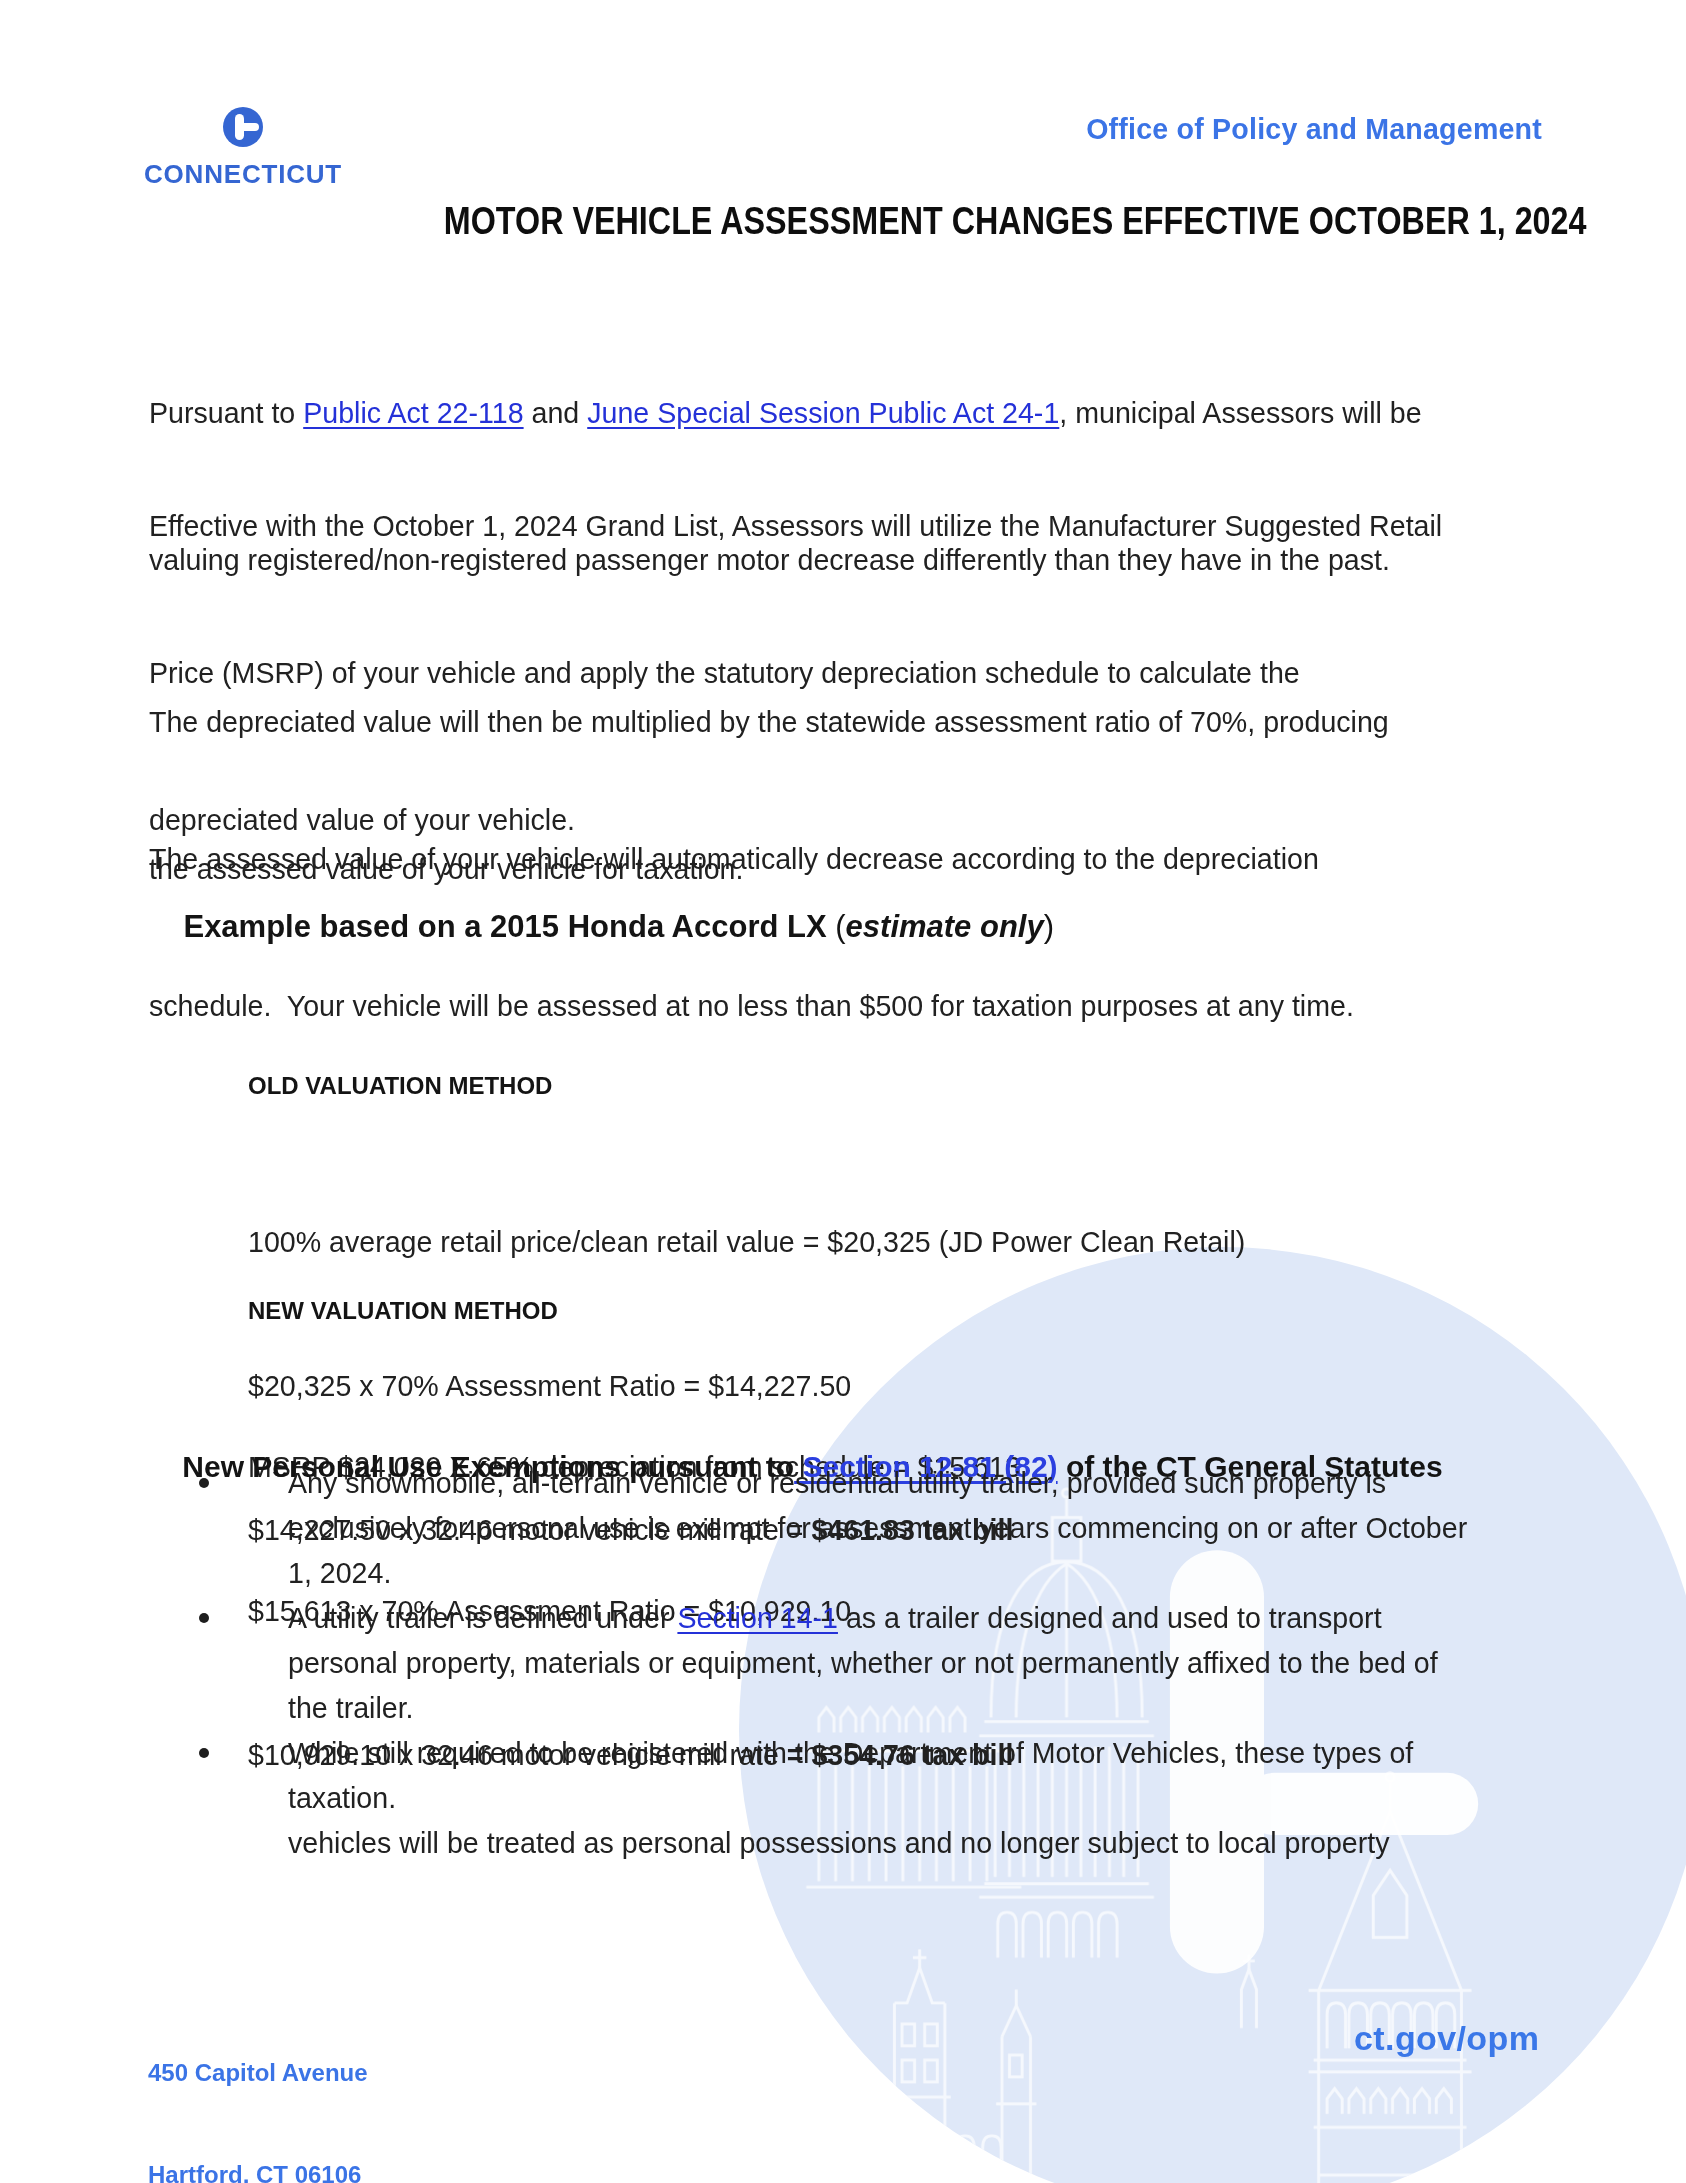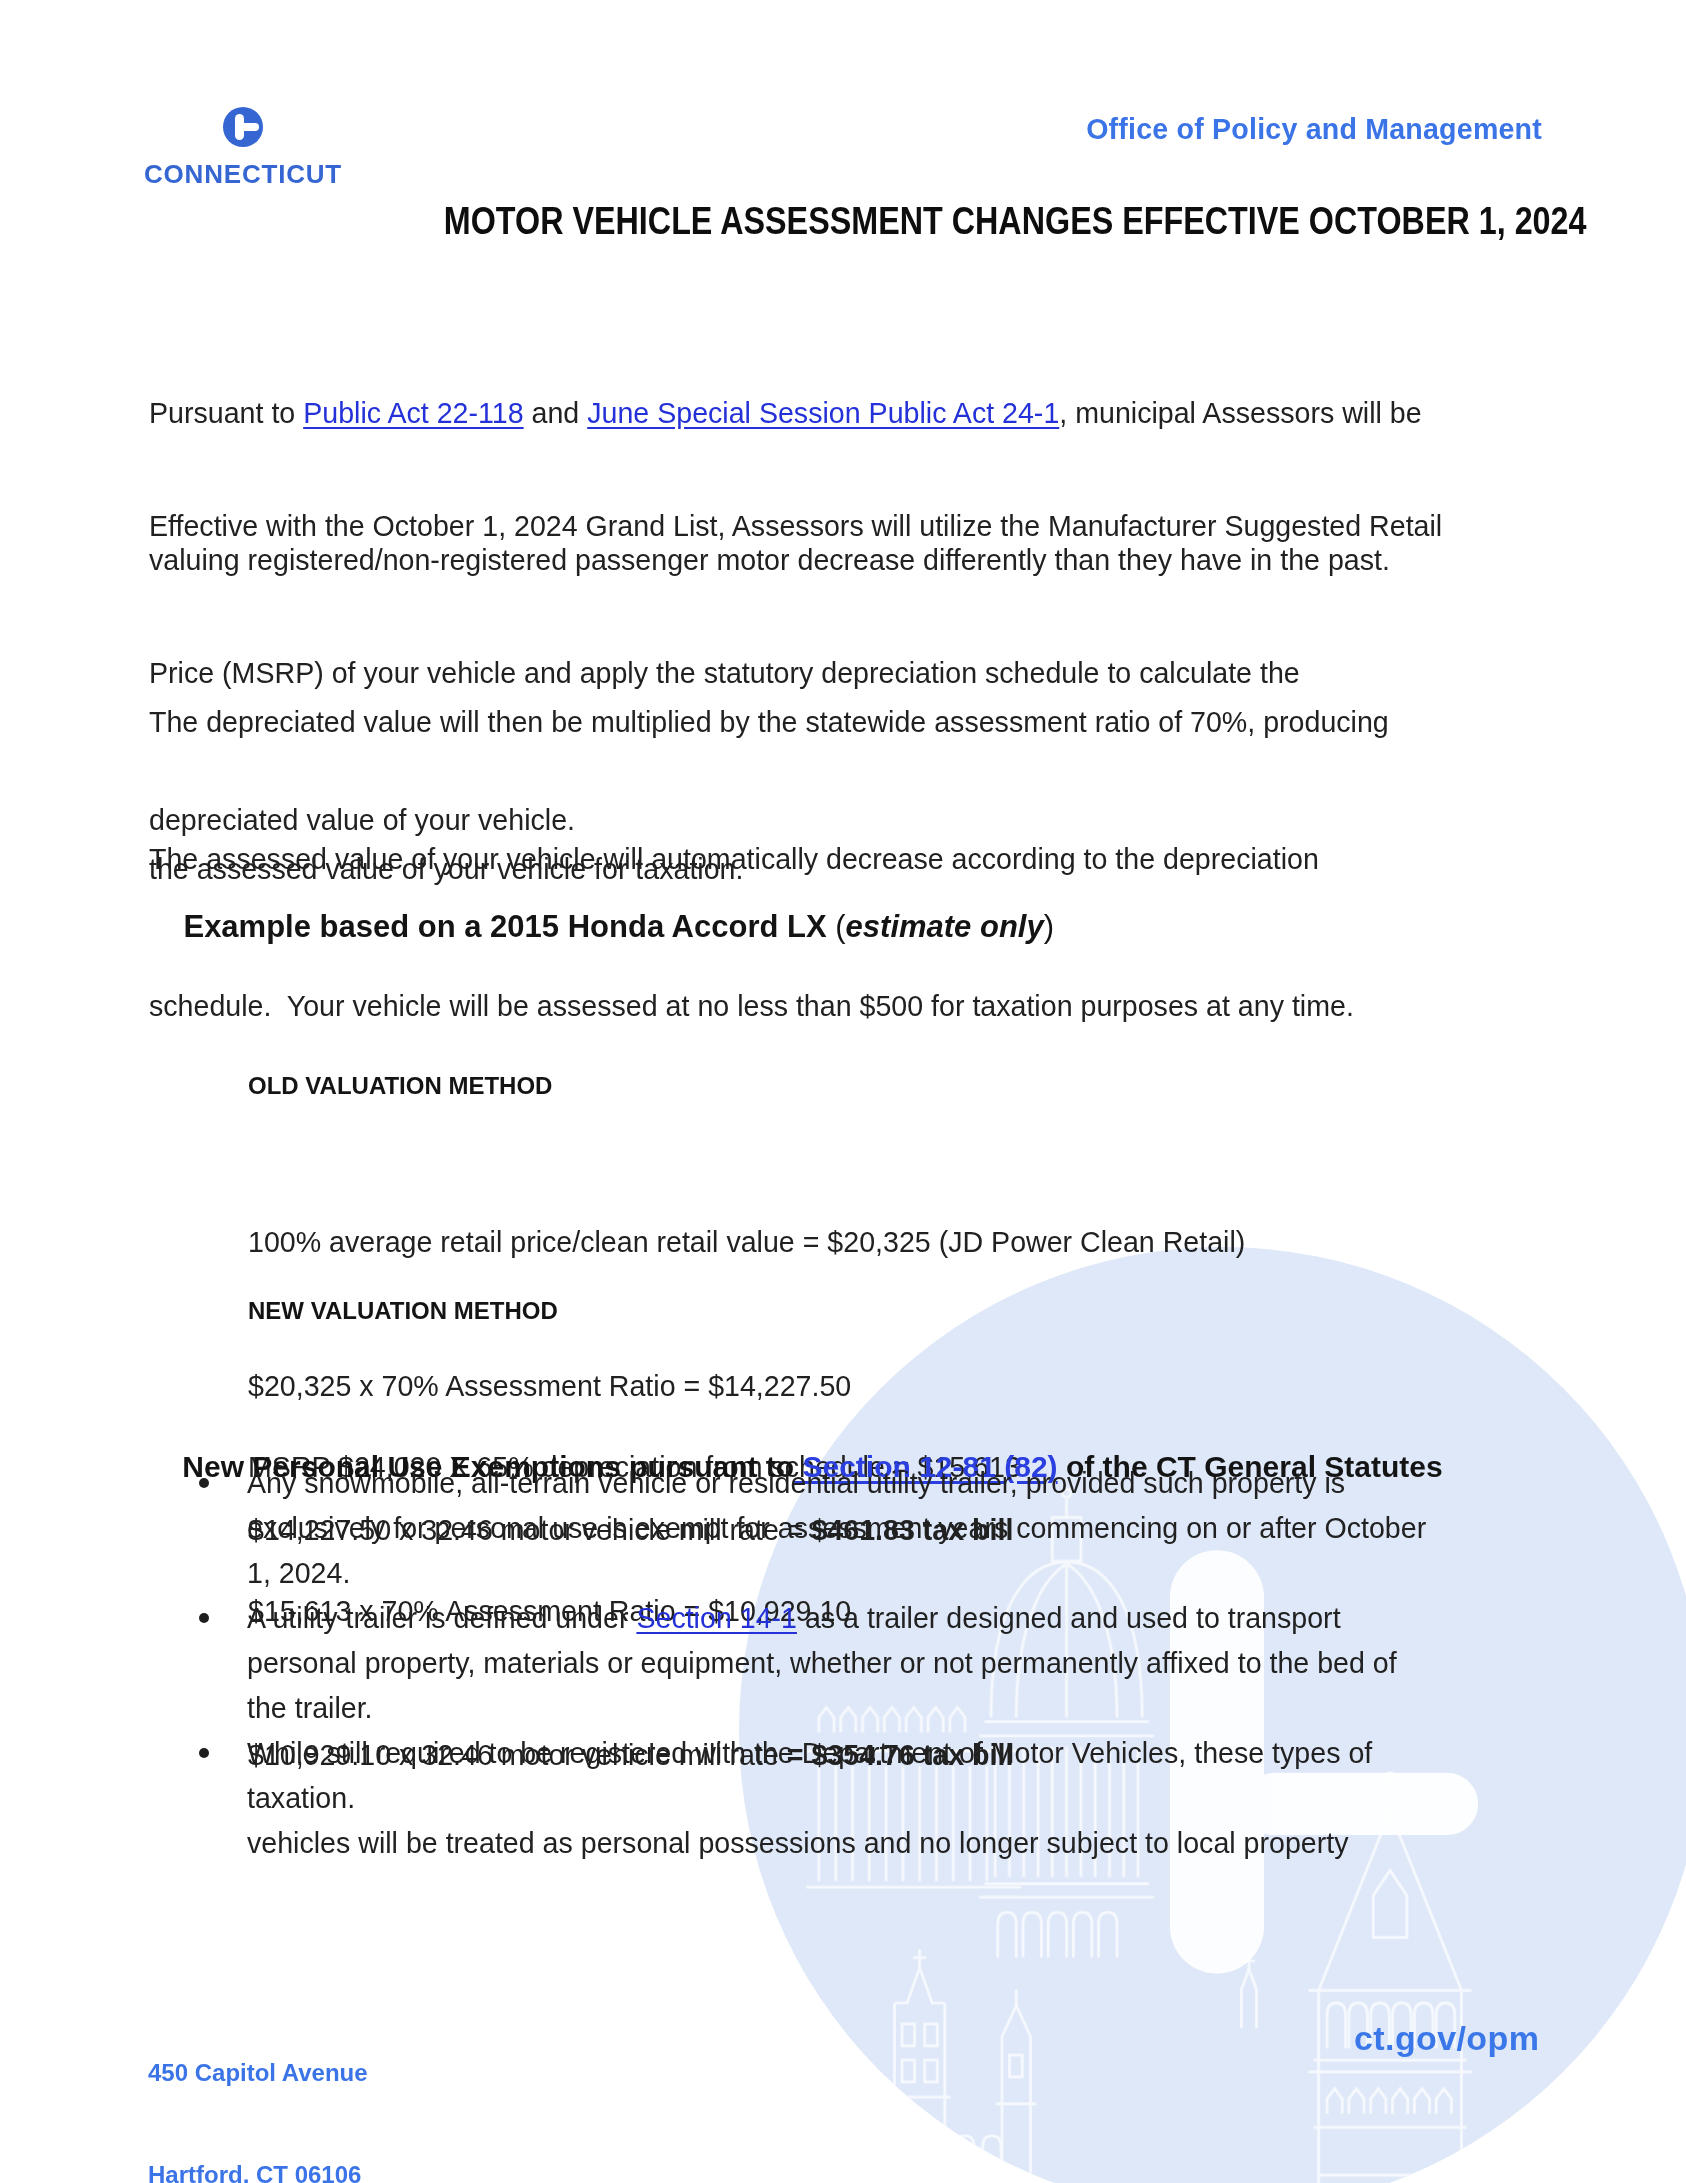--- a/index.html
+++ b/index.html
@@ -76,21 +76,21 @@
 
   .exempt-h{left:149px;top:1416px;font-size:30px;font-weight:800;color:#141414;white-space:pre;}
   .exempt-h .lnk{color:#2b3fe0;font-weight:800;}
 
   .bullets{left:149px;top:1461px;font-size:28.6px;line-height:45px;color:#212121;}
   .bullets .li{position:relative;padding-left:98px;}
   .bullets .li::before{
     content:"";position:absolute;left:50px;top:17px;
     width:10px;height:10px;border-radius:50%;background:#1e1e1e;
   }
-  .bullets .ln{white-space:pre;}
+  .bullets .ln{white-space:pre;margin-left:41px;}
 
   
   .footer-addr{
     left:148px;top:1988px;
     font-size:24px;font-weight:800;color:#3b74e6;line-height:34px;white-space:pre;
   }
   .footer-site{
     left:1354px;top:2019px;
     font-size:34px;font-weight:800;color:#3a77e8;letter-spacing:0.4px;white-space:pre;
   }

